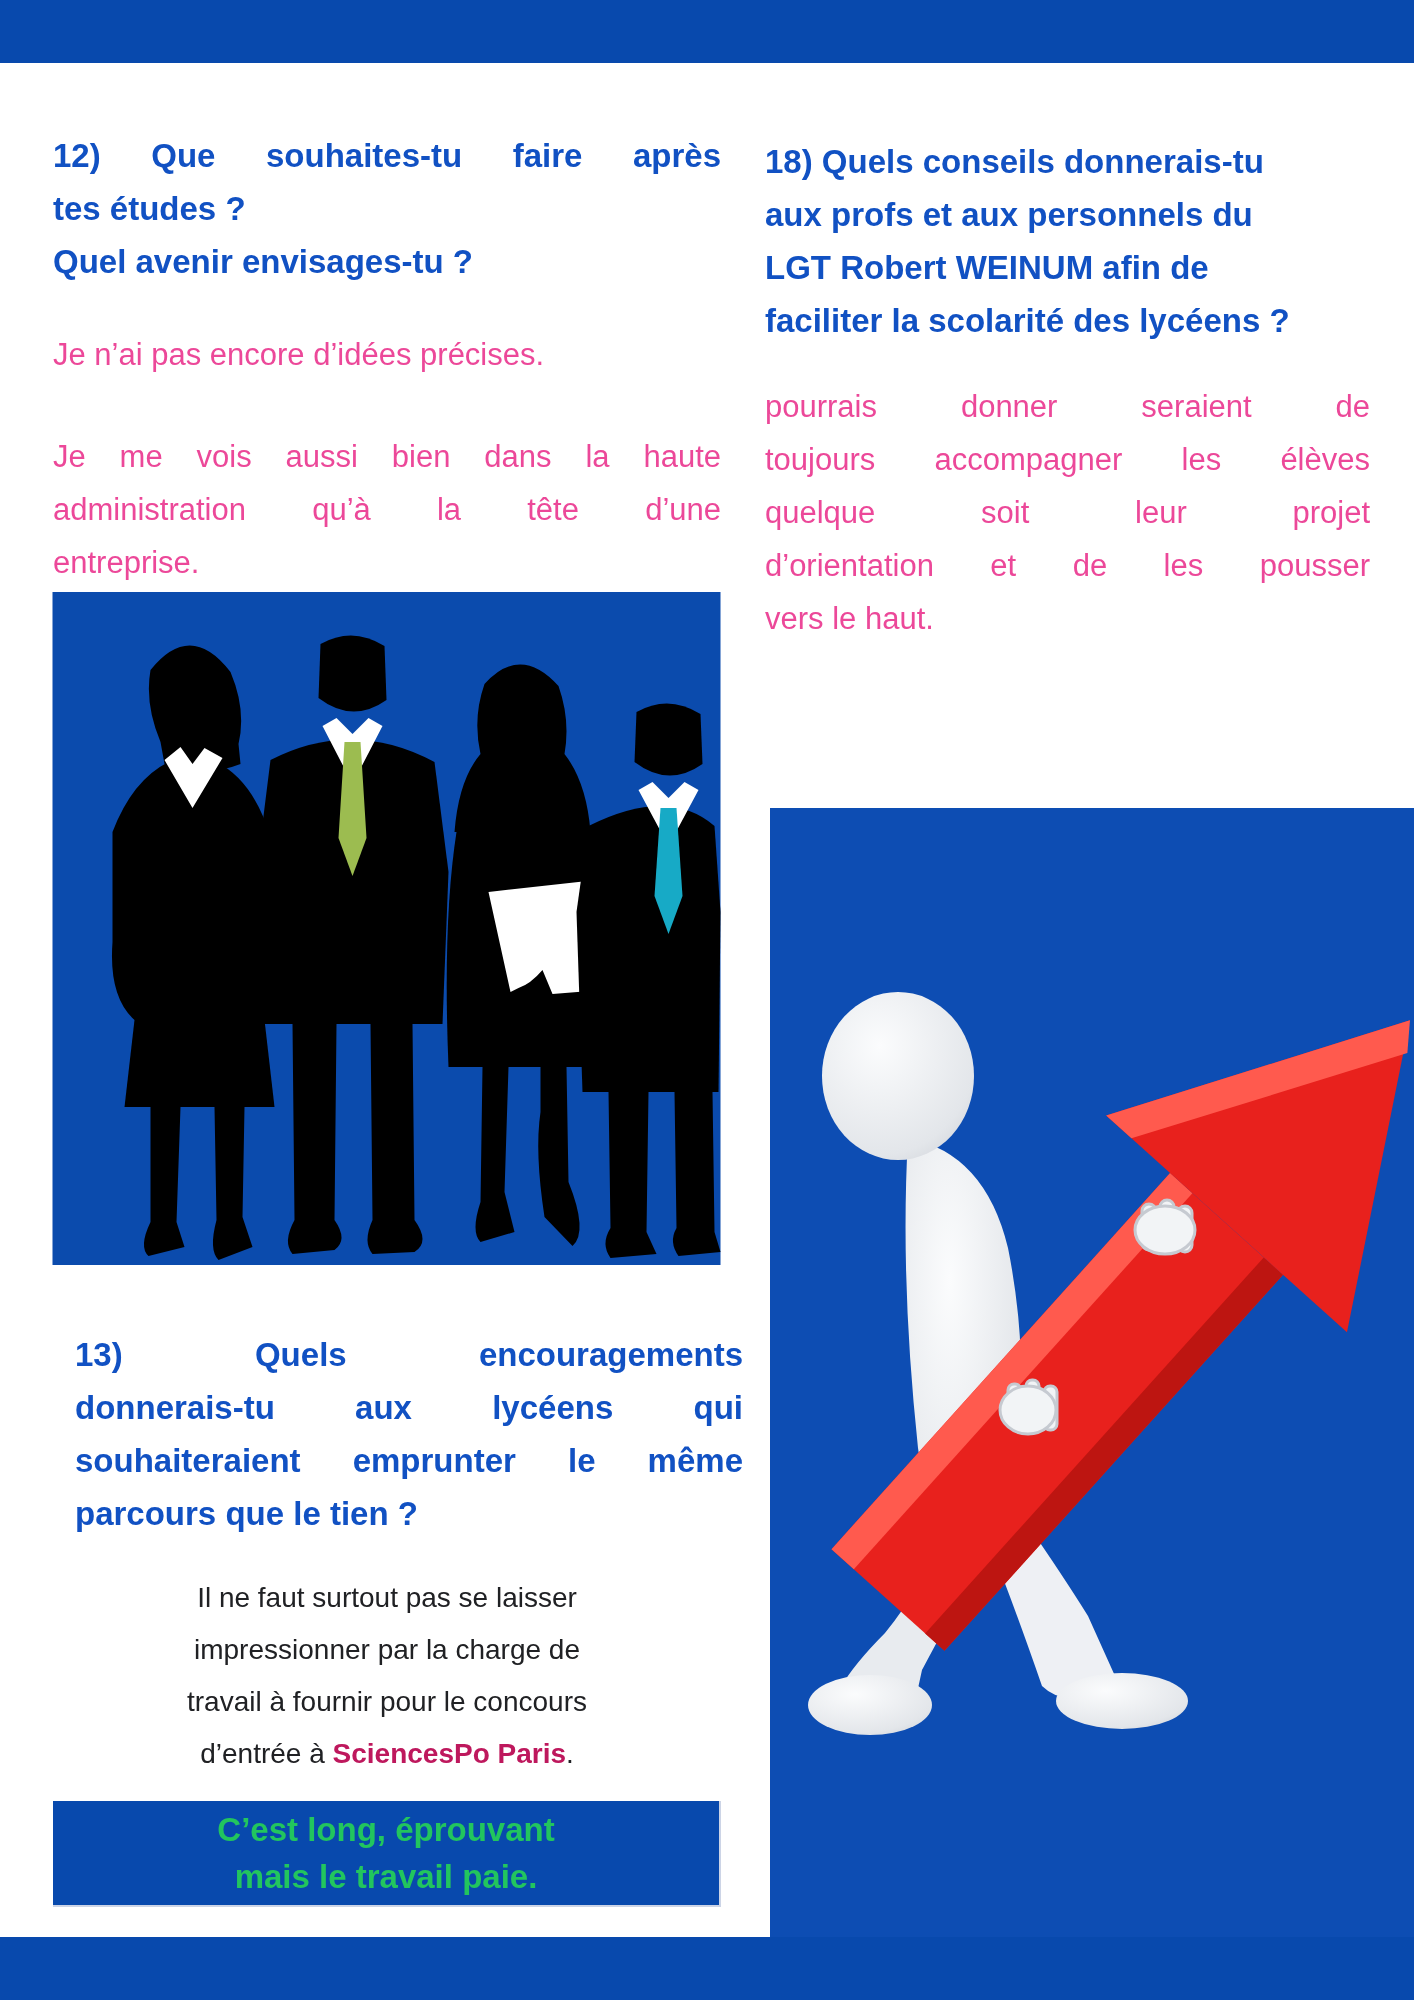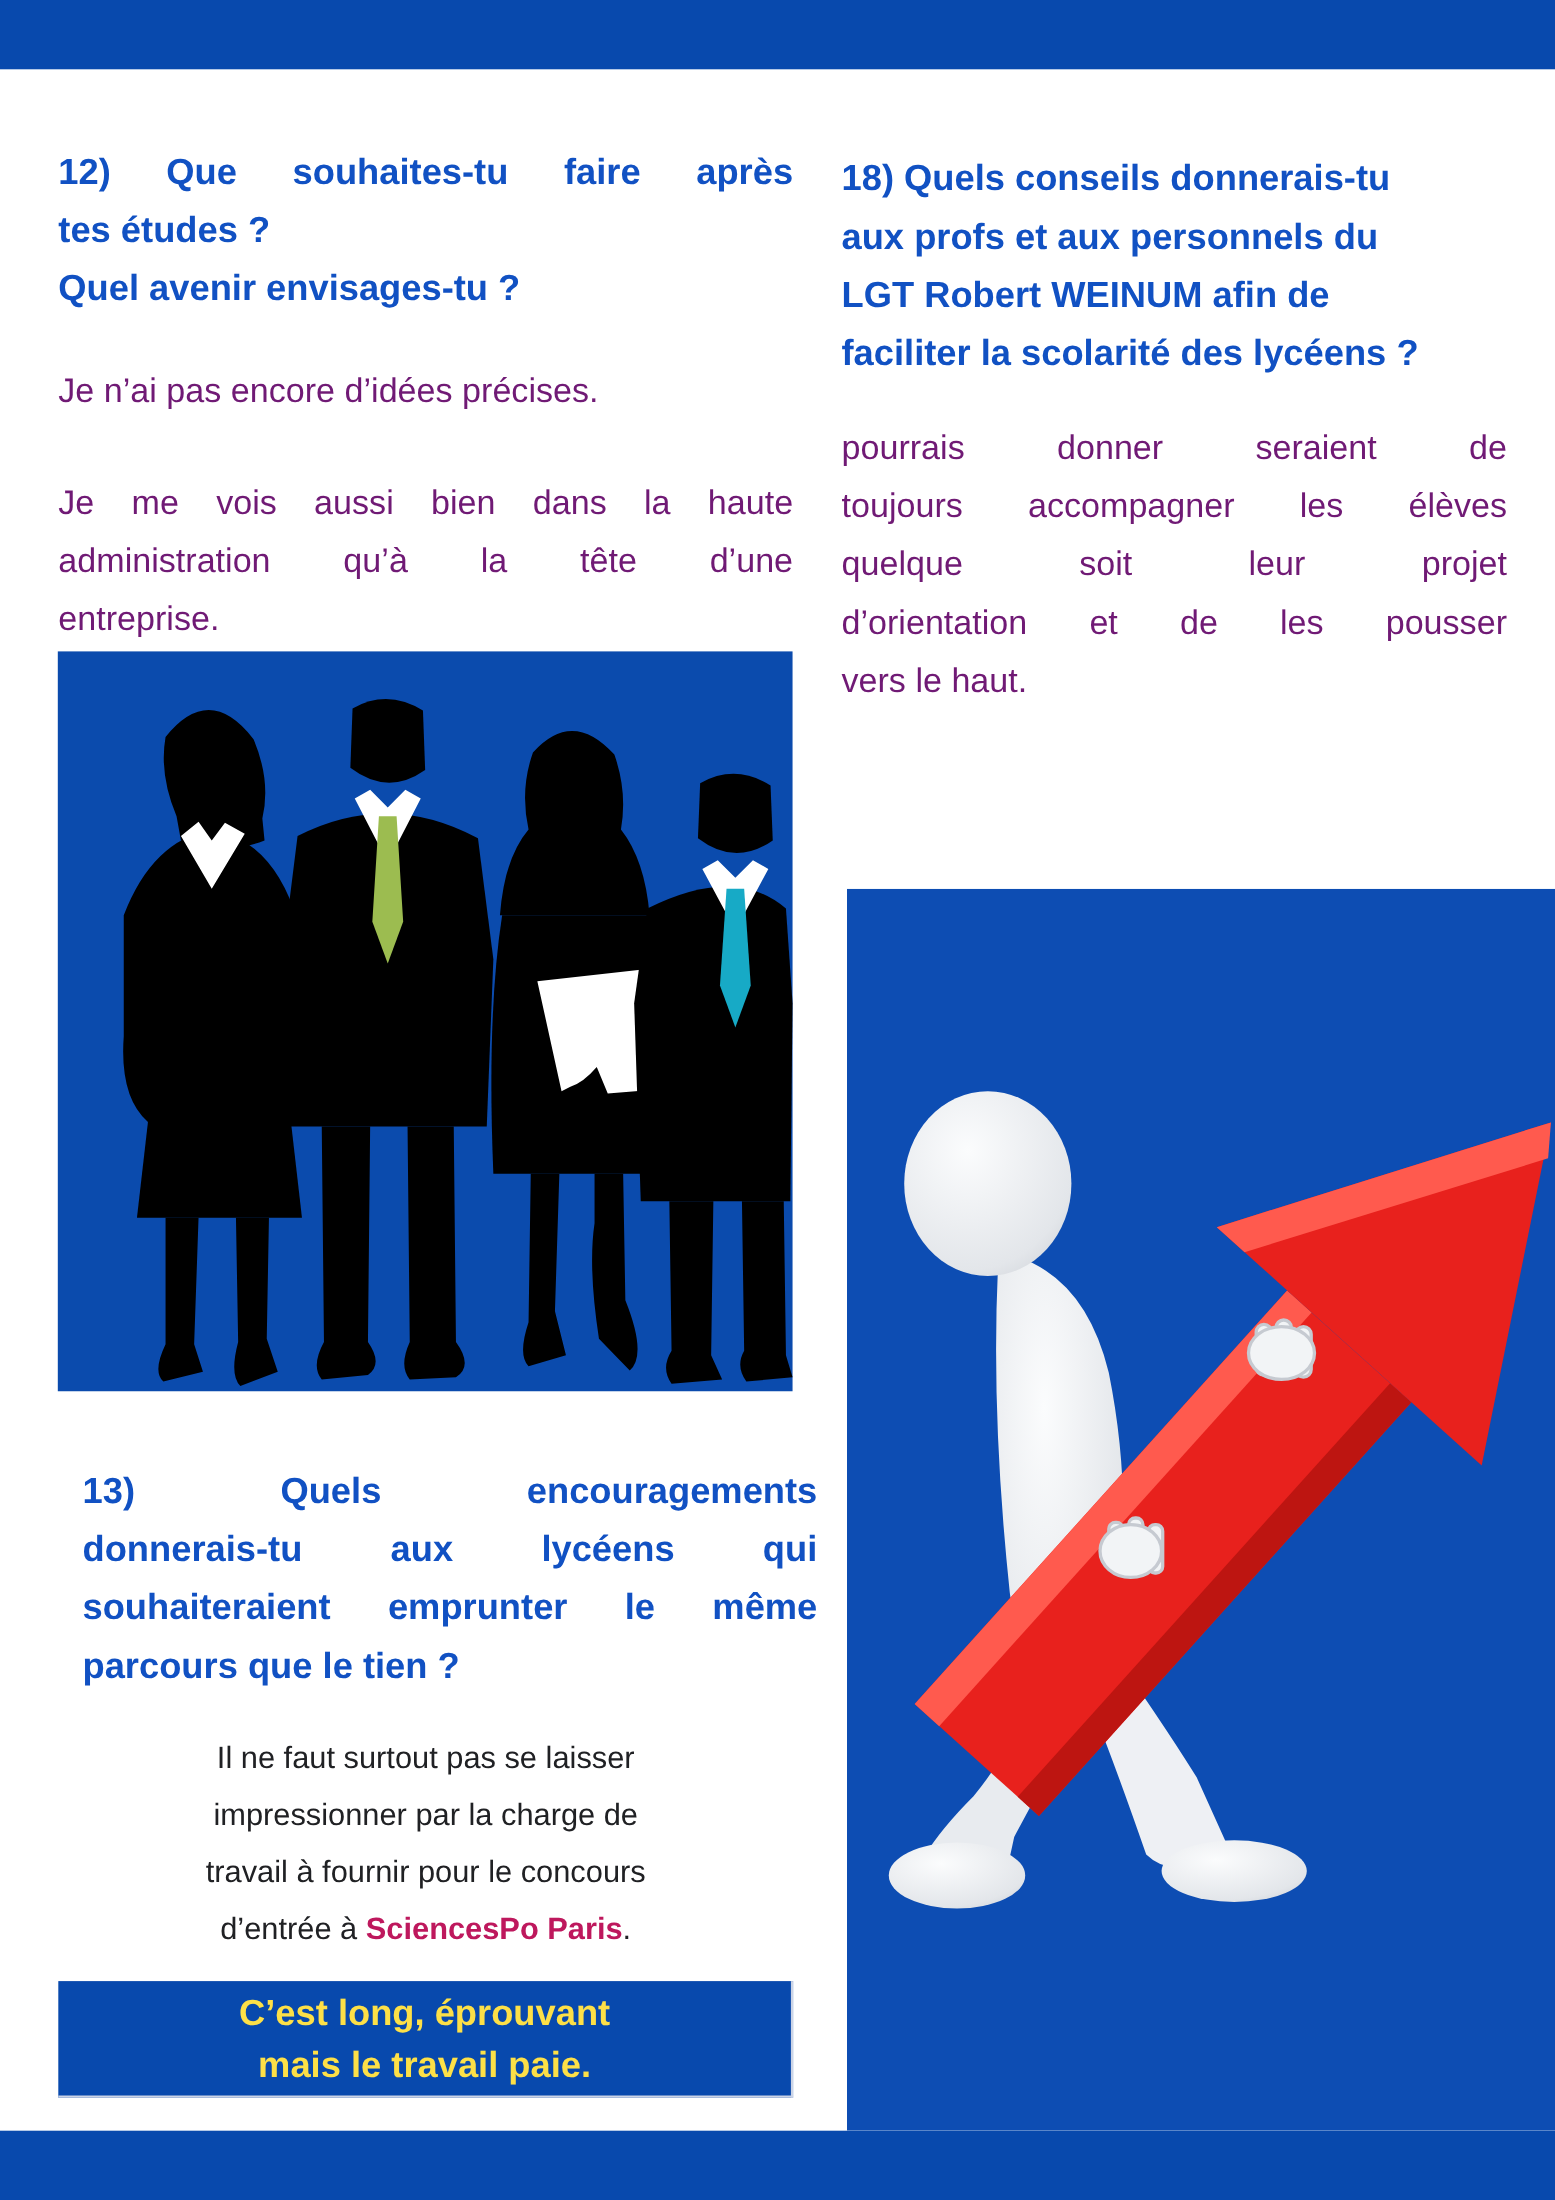--- a/index.html
+++ b/index.html
@@ -9,39 +9,39 @@
     font-family:"Liberation Sans",sans-serif;
   }
   .bar{position:absolute;left:0;width:1414px;height:63px;background:#0849ad;}
   .bar.top{top:0;}
   .bar.bottom{top:1937px;}
 
   .col-left{position:absolute;left:53px;width:668px;}
   .col-right{position:absolute;left:765px;width:605px;}
 
   .q-line{font-weight:bold;color:#1151c3;font-size:33px;line-height:53px;}
-  .b-line{color:#701a75;font-size:31px;line-height:53px;}
+  .b-line{color:#ec4899;font-size:31px;line-height:53px;}
   .jl{text-align:justify;text-align-last:justify;}
   .ll{text-align:left;white-space:nowrap;}
   .cl{text-align:center;}
   .bold{font-weight:normal;}
   .red{color:#be185d;font-weight:bold;}
 
   .q12{top:129px;}
   .a12p1{top:328px;}
   .a12p2{top:430px;}
   .img1{position:absolute;left:52px;top:592px;width:669px;height:673px;}
   .q13{top:1328px;margin-left:22px;}
   .a13{top:1572px;font-size:28px;line-height:52px;color:#202124;}
   .quote-box{
     position:absolute;left:53px;top:1801px;width:666px;height:104px;
     background:#0849ad;border-right:2px solid #ccd4e6;border-bottom:2px solid #ccd4e6;
     display:flex;flex-direction:column;justify-content:center;
   }
-  .quote-box div{color:#fde047;font-weight:bold;font-size:33px;line-height:47px;text-align:center;}
+  .quote-box div{color:#22c55e;font-weight:bold;font-size:33px;line-height:47px;text-align:center;}
 
   .q14{top:135px;}
   .a14{top:380px;}
   .img2{position:absolute;left:770px;top:808px;width:644px;height:1129px;}
   svg{display:block;}
 </style>
 </head>
 <body>
 
 <div class="page">

